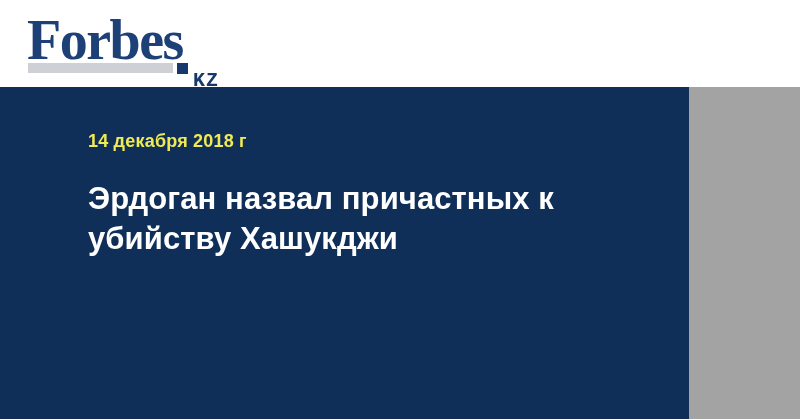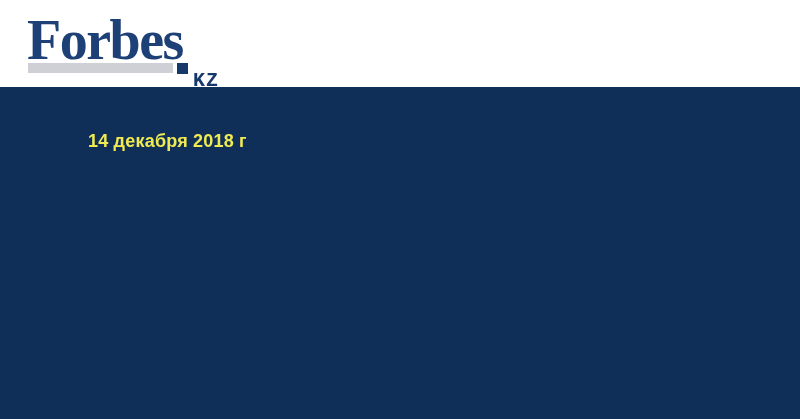--- a/index.html
+++ b/index.html
@@ -75,21 +75,21 @@
     line-height: 15px;
     letter-spacing: 1px;
     color: #16386b;
   }
 
   
   .article-hero {
     position: absolute;
     left: 0;
     top: 87px;
-    width: 800px;
+    width: 689px;
     height: 332px;
     background: #0f2f59;
   }
   .article-date {
     position: absolute;
     left: 88px;
     top: 43px;
     font-family: "Liberation Sans", sans-serif;
     font-weight: 700;
     font-size: 18px;
@@ -121,15 +121,16 @@
     <a class="brand-logo" href="#">
       <span class="brand-wordmark">Forbes</span>
       <span class="brand-underbar"></span>
       <span class="brand-square"></span>
       <span class="brand-kz">KZ</span>
     </a>
   </header>
 
   <section class="article-hero">
     <div class="article-date">14 декабря 2018 г</div>
+    <h1 class="article-title">Эрдоган назвал причастных к убийству Хашукджи</h1>
   </section>
 
 </div>
 
 </body></html>

